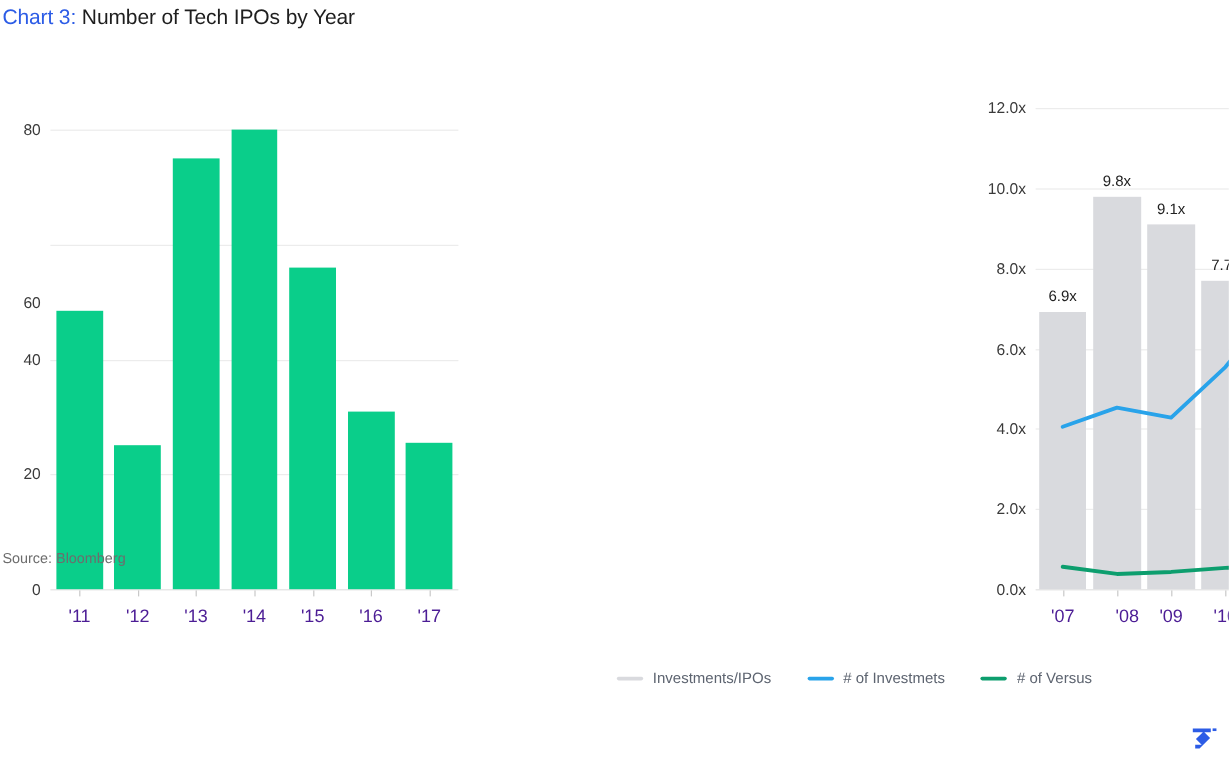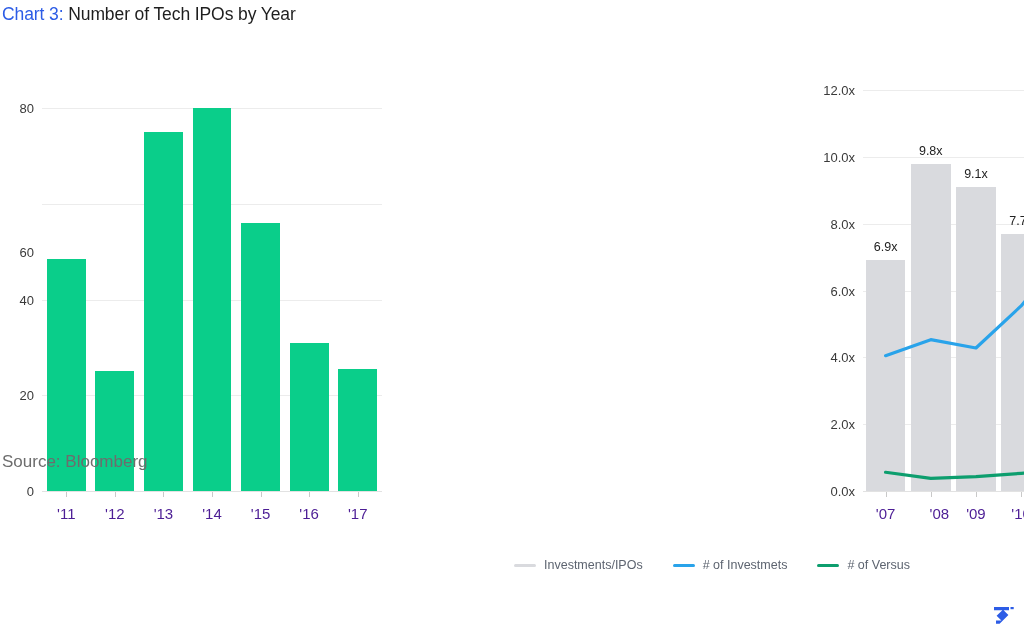--- a/index.html
+++ b/index.html
@@ -15,21 +15,21 @@
   .chart-title{
     position:absolute;top:4px;font-size:17.5px;white-space:nowrap;
     letter-spacing:-0.1px;
   }
   #panel-left .chart-title{left:2px;}
   #panel-right .chart-title{left:14px;}
   .chart-title .lead{color:#2c5ce6;}
   .chart-title .rest{color:#1e1e1e;}
 
   .source{
-    position:absolute;bottom:16px;font-size:17px;color:#6d6d6d;
+    position:absolute;bottom:16px;font-size:12px;color:#6d6d6d;
     white-space:nowrap;
   }
   #panel-left .source{left:2px;}
   #panel-right .source{left:14px;}
 
   
   .plot{position:absolute;}
   .gridline{position:absolute;left:0;right:0;height:1px;background:#ececec;}
   .baseline{position:absolute;left:0;right:0;height:1px;background:#e2e2e2;}
   .ytick{

